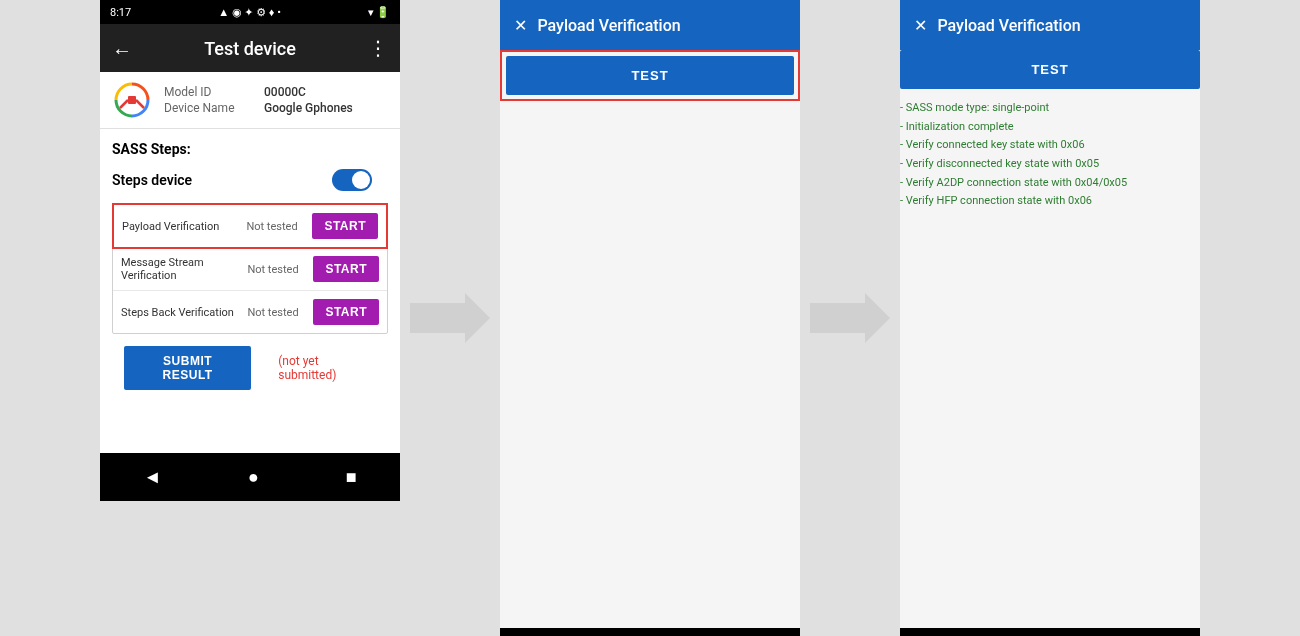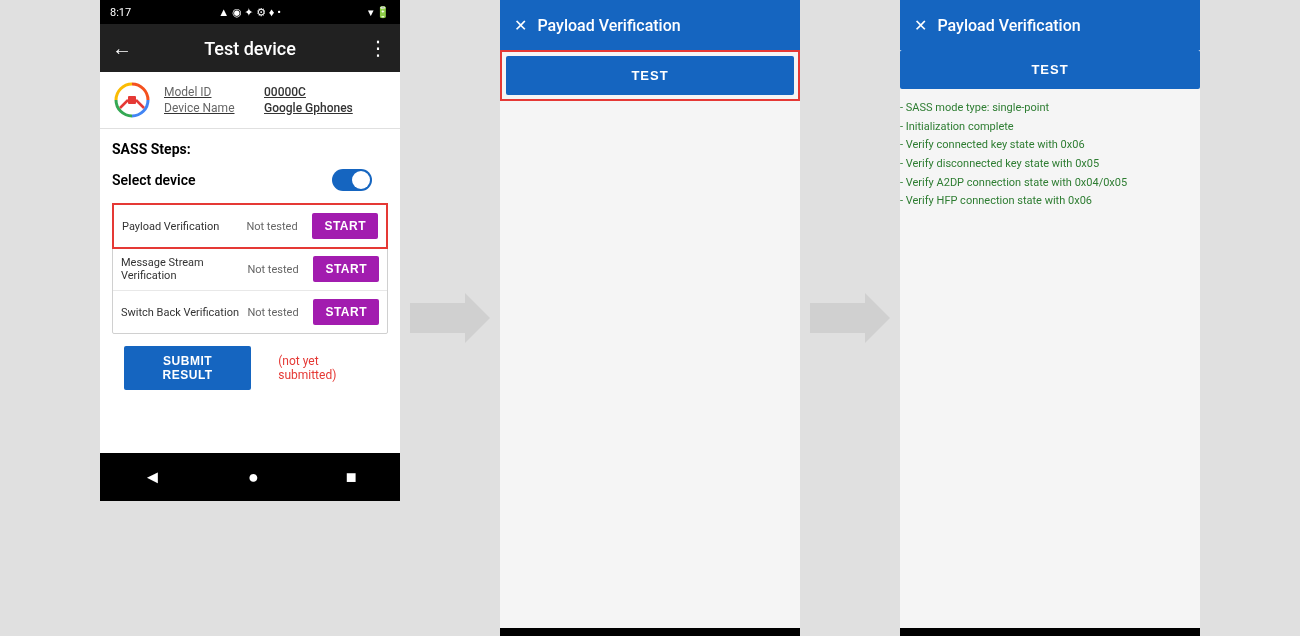--- a/index.html
+++ b/index.html
@@ -84,21 +84,20 @@
       display: flex;
       flex-direction: column;
       font-size: 12px;
       color: #333;
       gap: 2px;
     }
 
     .device-detail-row {
       display: flex;
       gap: 20px;
-      text-decoration: underline;
     }
 
     .device-detail-label {
       color: #666;
       min-width: 80px;
     }
 
     .device-detail-value {
       color: #333;
       font-weight: 500;
@@ -358,38 +357,38 @@
       <div class="device-detail-row">
         <span class="device-detail-label">Device Name</span>
         <span class="device-detail-value">Google Gphones</span>
       </div>
     </div>
   </div>
 
   <div class="sass-section">
     <div class="sass-title">SASS Steps:</div>
     <div class="select-device-row">
-      <span class="select-device-label">Select device</span>
+      <span class="select-device-label">Steps device</span>
       <div class="toggle-on"></div>
     </div>
   </div>
 
   <div class="test-steps">
     <div class="test-step-row highlighted">
       <span class="step-name">Payload Verification</span>
       <span class="step-status">Not tested</span>
       <button class="start-btn">START</button>
     </div>
     <div class="test-step-row">
       <span class="step-name">Message Stream Verification</span>
       <span class="step-status">Not tested</span>
       <button class="start-btn">START</button>
     </div>
     <div class="test-step-row">
-      <span class="step-name">Switch Back Verification</span>
+      <span class="step-name">Steps Back Verification</span>
       <span class="step-status">Not tested</span>
       <button class="start-btn">START</button>
     </div>
   </div>
 
   <div class="submit-section">
     <button class="submit-btn">SUBMIT RESULT</button>
     <span class="submit-note">(not yet submitted)</span>
   </div>
 

